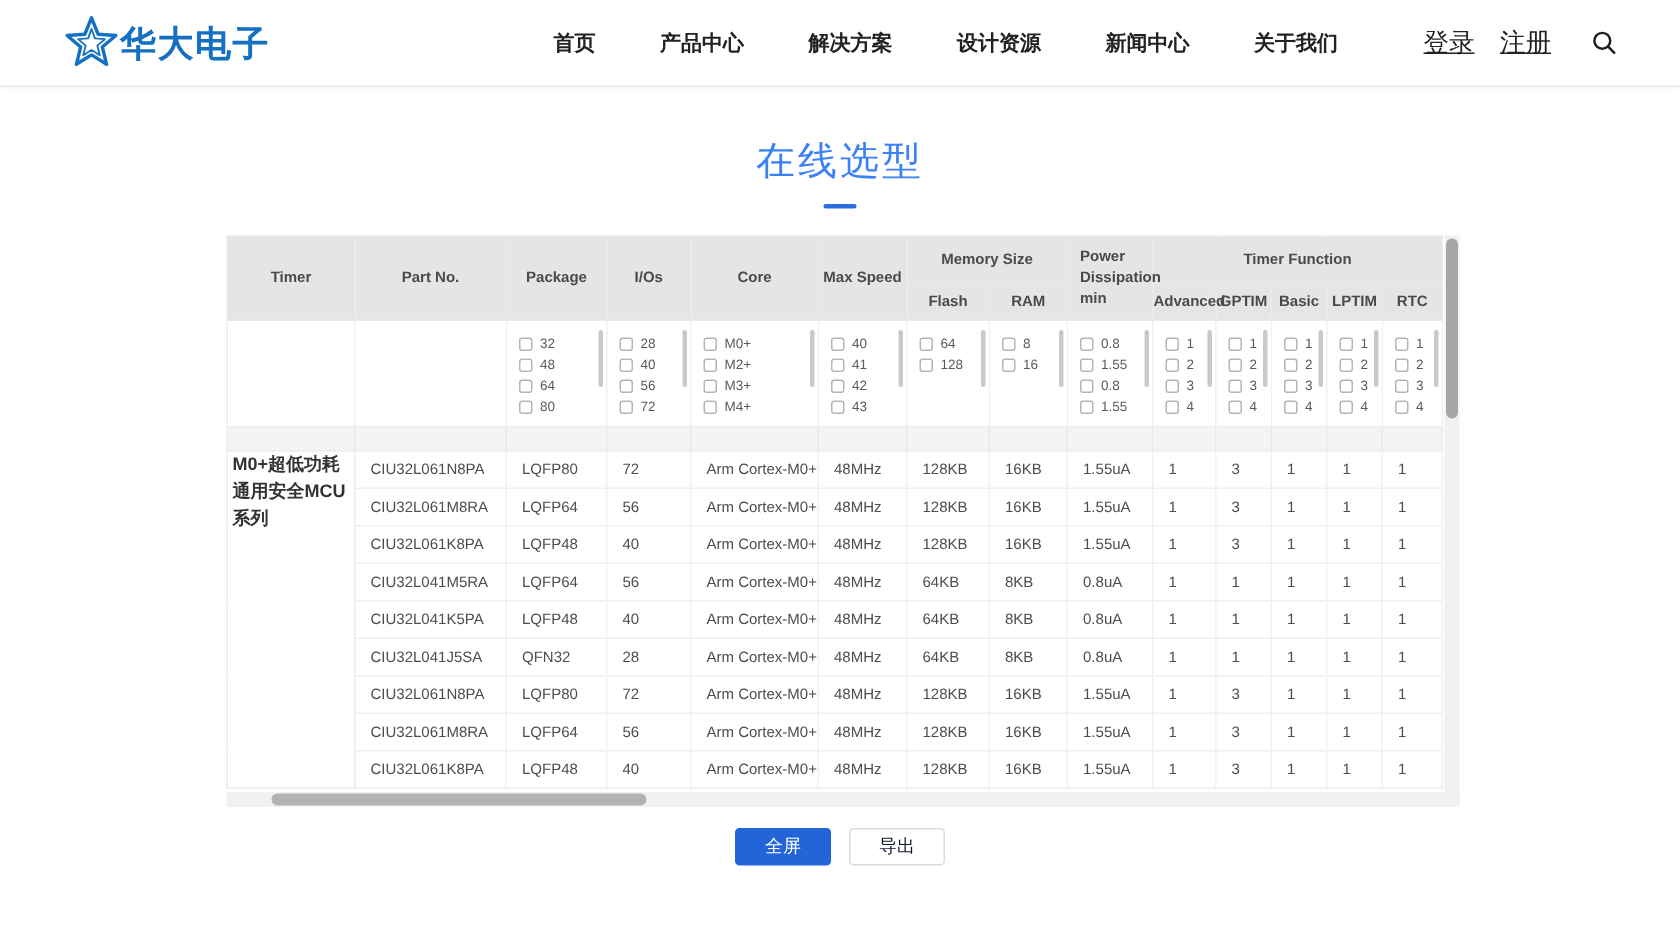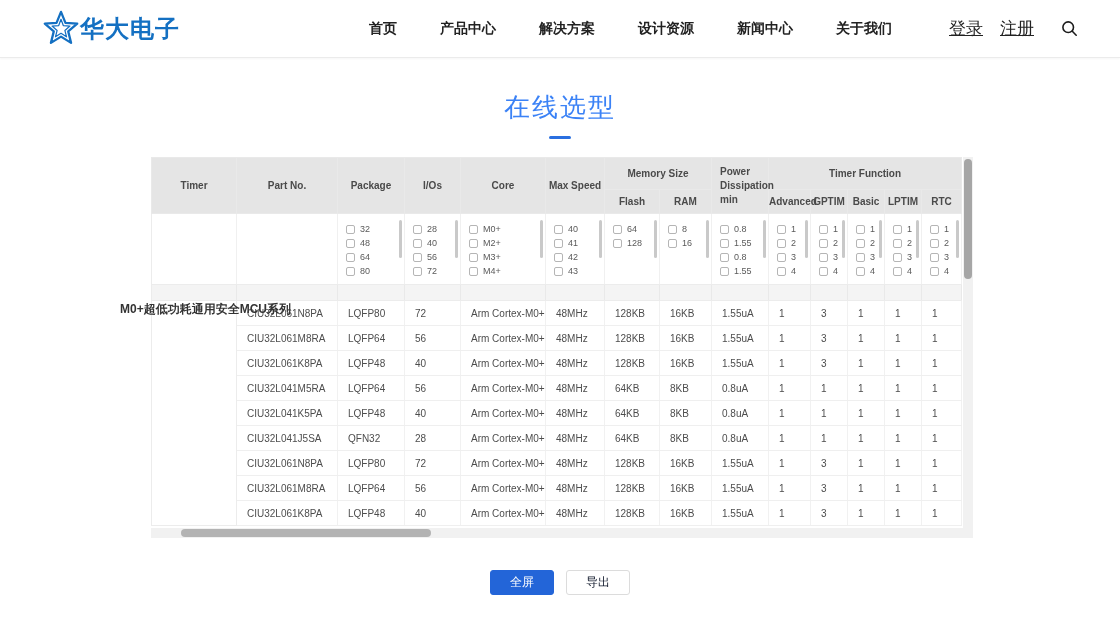--- a/index.html
+++ b/index.html
@@ -35,31 +35,31 @@
   .opt { display:flex; align-items:flex-end; height:14px; cursor:pointer; }
   .cb { width:9px; height:9px; border:1px solid #b5b5b5; border-radius:2px; background:#fff;
     display:inline-block; margin-right:5px; flex:none; }
   .opt span:last-child { font-size:9px; color:#5a5a5a; white-space:nowrap; }
   .mini { position:absolute; top:6px; right:2px; width:3px; height:38px; background:#c9c9c9; border-radius:2px; }
   tr.spacer td { height:16px; background:#f4f4f4; border-right:1px solid #e9e9e9; border-bottom:1px solid #ececec; }
   tbody tr.row td { height:25px; font-size:10px; color:#4d4d4d; padding-left:10px;
     border-bottom:1px solid #efefef; border-right:1px solid #f1f1f1; background:#fff; white-space:nowrap; overflow:hidden; }
   tbody tr.row td.c-series { border-bottom:none; border-right:1px solid #ececec; }
   .series-overlay { position:absolute; left:0; top:143px; width:85px; height:225px;
-    display:flex; flex-direction:row; justify-content:center; padding-left:24px; pointer-events:none; }
+    display:flex; flex-direction:column; padding-left:4px; pointer-events:none; }
   .series-overlay div { font-size:12px; font-weight:700; color:#333; line-height:18px; white-space:nowrap; }
 
   
   .vtrack { position:absolute; right:0; top:0; width:10px; height:381px; background:#f1f1f1; }
   .vthumb { position:absolute; left:1px; top:2px; width:8px; height:120px; background:#a6a6a6; border-radius:4px; }
   .htrack { position:absolute; left:0; top:371px; width:822px; height:10px; background:#f1f1f1; }
   .hthumb { position:absolute; left:30px; top:1px; width:250px; height:8px; background:#b3b3b3; border-radius:4px; }
 
   
-  .actions { text-align:center; margin-top:32px; display:flex; justify-content:center; gap:12px; }
+  .actions { text-align:center; margin-top:14px; display:flex; justify-content:center; gap:12px; }
   .btn { width:64px; height:25px; font-size:12px; border-radius:3px; cursor:pointer;
     font-family:inherit; display:inline-flex; align-items:center; justify-content:center; }
   .btn-primary { background:#2365d8; color:#fff; border:1px solid #2365d8; }
   .btn-secondary { background:#fff; color:#0f172a; border:1px solid #dcdcdc; }
 </style>
 </head>
 <body>
 
 <div class="header">
   <div class="brand">

